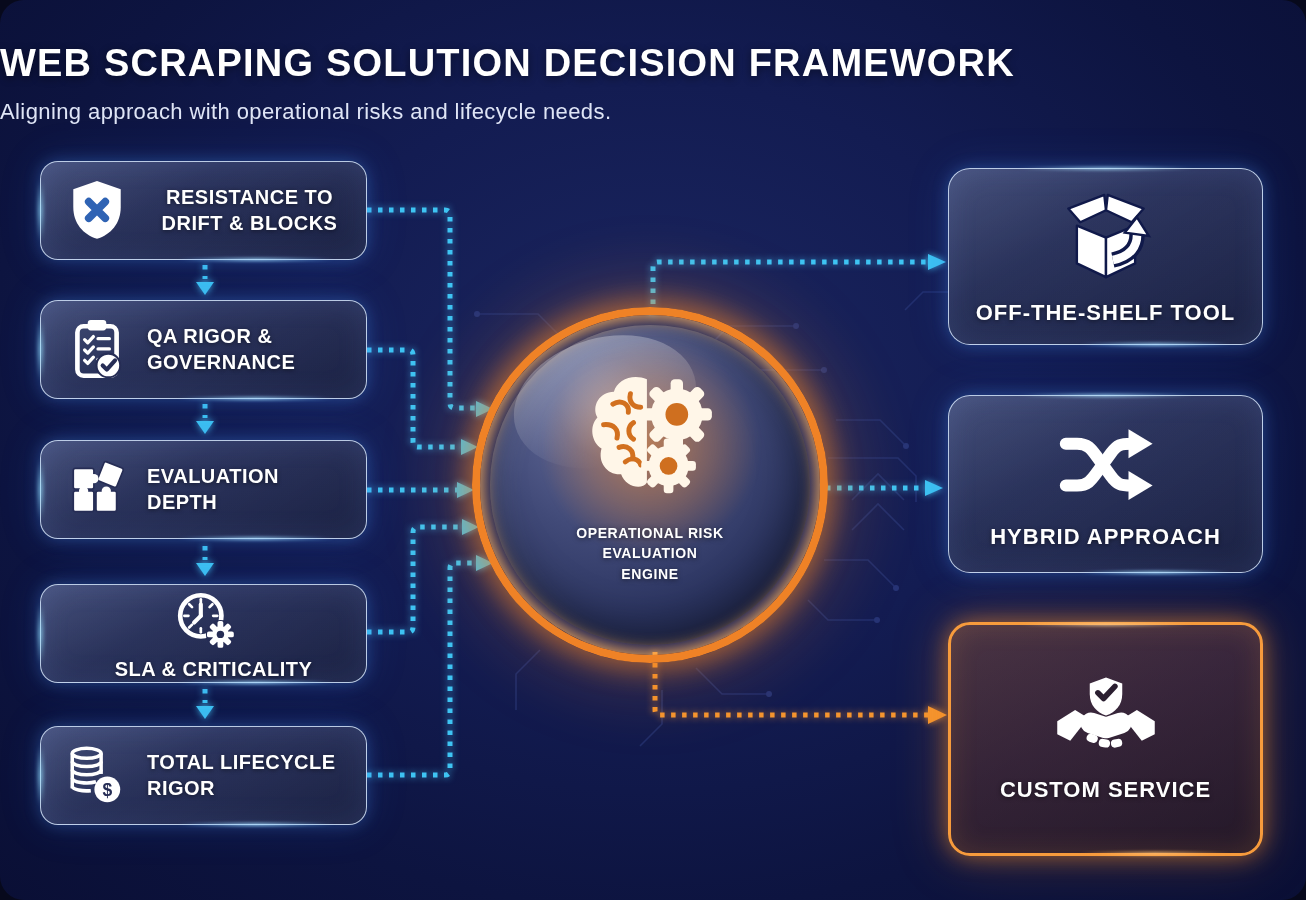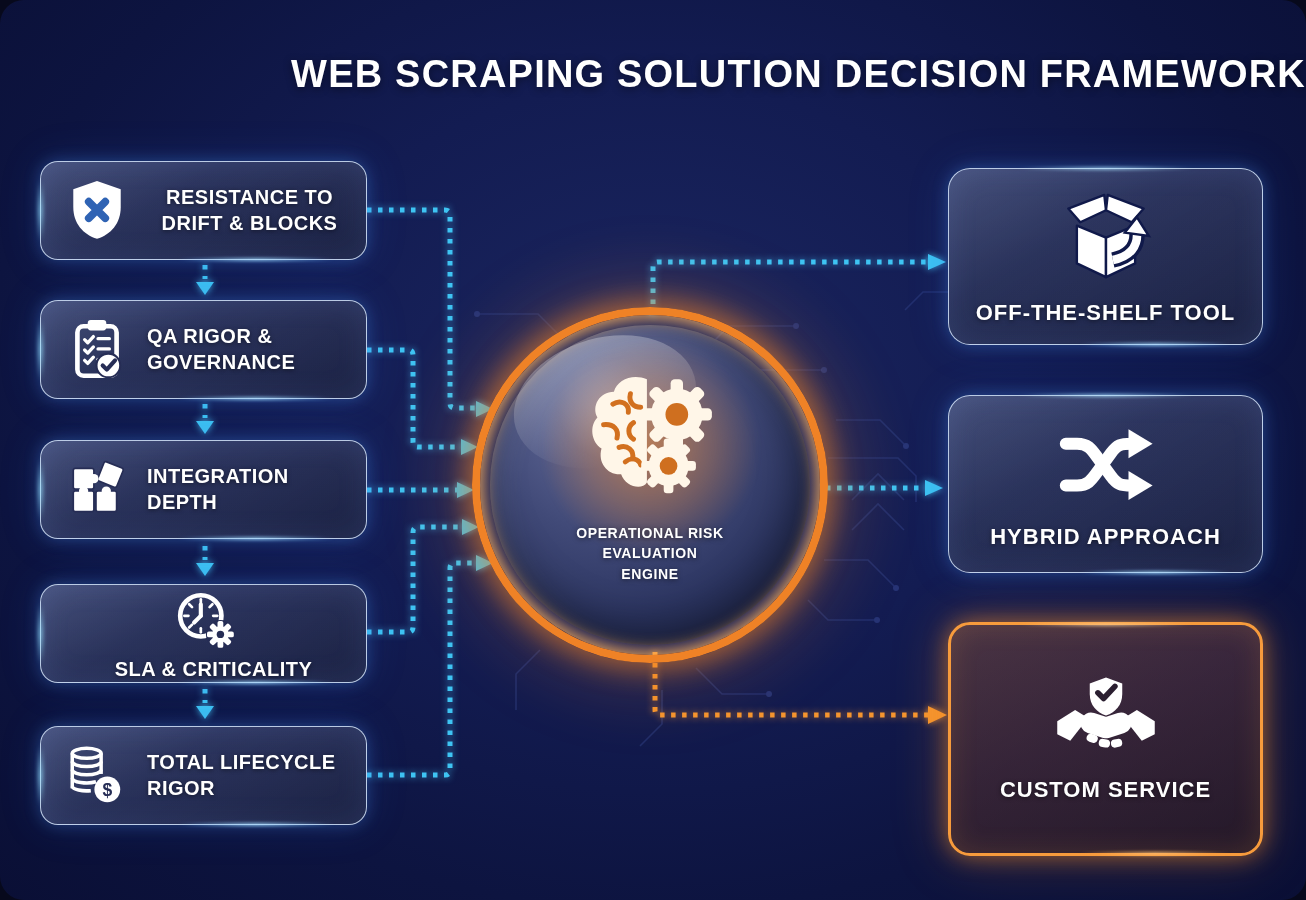--- a/index.html
+++ b/index.html
@@ -2,21 +2,21 @@
 <html><head>
 <meta charset="utf-8">
 <style>
   html,body{margin:0;padding:0;background:#07091c;}
   body{font-family:"Liberation Sans",sans-serif;}
   #canvas{position:relative;width:1306px;height:900px;overflow:hidden;border-radius:24px;
     background:radial-gradient(ellipse at 50% 42%, #1b2660 0%, #131c52 40%, #0d1440 72%, #0a0f35 100%);}
   svg{display:block;}
 
   
-  #header{position:absolute;top:53px;left:0;width:100%;text-align:right;z-index:4;}
+  #header{position:absolute;top:42px;left:0;width:100%;text-align:left;z-index:4;}
   .title{font-size:38px;font-weight:800;letter-spacing:1.2px;color:#ffffff;
     text-shadow:0 2px 8px rgba(0,0,0,.45);}
   .subtitle{margin-top:14px;font-size:22px;font-weight:500;color:#dfe5f6;letter-spacing:.4px;}
 
   
   .card{position:absolute;z-index:3;border-radius:18px;border:1.5px solid rgba(214,232,255,.85);
     background:linear-gradient(150deg, rgba(140,160,210,.30) 0%, rgba(70,84,136,.22) 38%, rgba(20,26,56,.42) 100%),
                linear-gradient(#272e55,#1f264a);
     box-shadow:0 0 16px rgba(80,160,255,.30), 0 0 42px rgba(45,100,210,.18),
                inset 0 0 30px rgba(125,155,235,.14);}
@@ -137,20 +137,21 @@
       <polygon class="cyfill" points="925,480 943,488 925,496"></polygon>
     </g>
     <g class="gorg">
       <path class="org" d="M655 652 V710 Q655 715 660 715 H928"></path>
       <polygon class="orgfill" points="928,706 947,715 928,724"></polygon>
     </g>
   </svg>
 
   <div id="header">
     <div class="title">WEB SCRAPING SOLUTION DECISION FRAMEWORK</div>
+    <div class="subtitle">Aligning approach with operational risks and lifecycle needs.</div>
   </div>
 
   <div class="card lcard" style="top:161px;text-align:center;">
     <div class="ic">
       <svg width="66" height="66" viewBox="0 0 64 64">
         <path d="M32 3 L55 11 V28 C55 44 45.5 54.5 32 59 C18.5 54.5 9 44 9 28 V11 Z" fill="#fff"></path>
         <path d="M24 23 L40 39 M40 23 L24 39" stroke="#2f63b4" stroke-width="7.5" stroke-linecap="round" fill="none"></path>
       </svg>
     </div>
     <div class="lbl">RESISTANCE TO DRIFT &amp; BLOCKS</div>
@@ -187,21 +188,21 @@
               <rect x="35" y="7" width="20" height="20" rx="2"></rect>
             </g>
         </g>
         <g fill="#fff">
           <circle cx="29" cy="21" r="4.5"></circle>
           <circle cx="19" cy="33" r="4.5"></circle>
           <circle cx="41" cy="33" r="4.5"></circle>
         </g>
       </svg>
     </div>
-    <div class="lbl">INTEGRATION DEPTH</div>
+    <div class="lbl">EVALUATION DEPTH</div>
   </div>
 
   <div class="card lcard" style="top:584px;flex-direction:column;">
     <div class="ic">
       <svg width="66" height="66" viewBox="0 0 64 64">
         <circle cx="26" cy="27" r="20" fill="none" stroke="#fff" stroke-width="4.5"></circle>
         <g stroke="#fff" stroke-width="2.6" stroke-linecap="round">
           <path d="M26 11 v4"></path>
             <path d="M26 39 v4"></path>
             <path d="M10 27 h4"></path>

